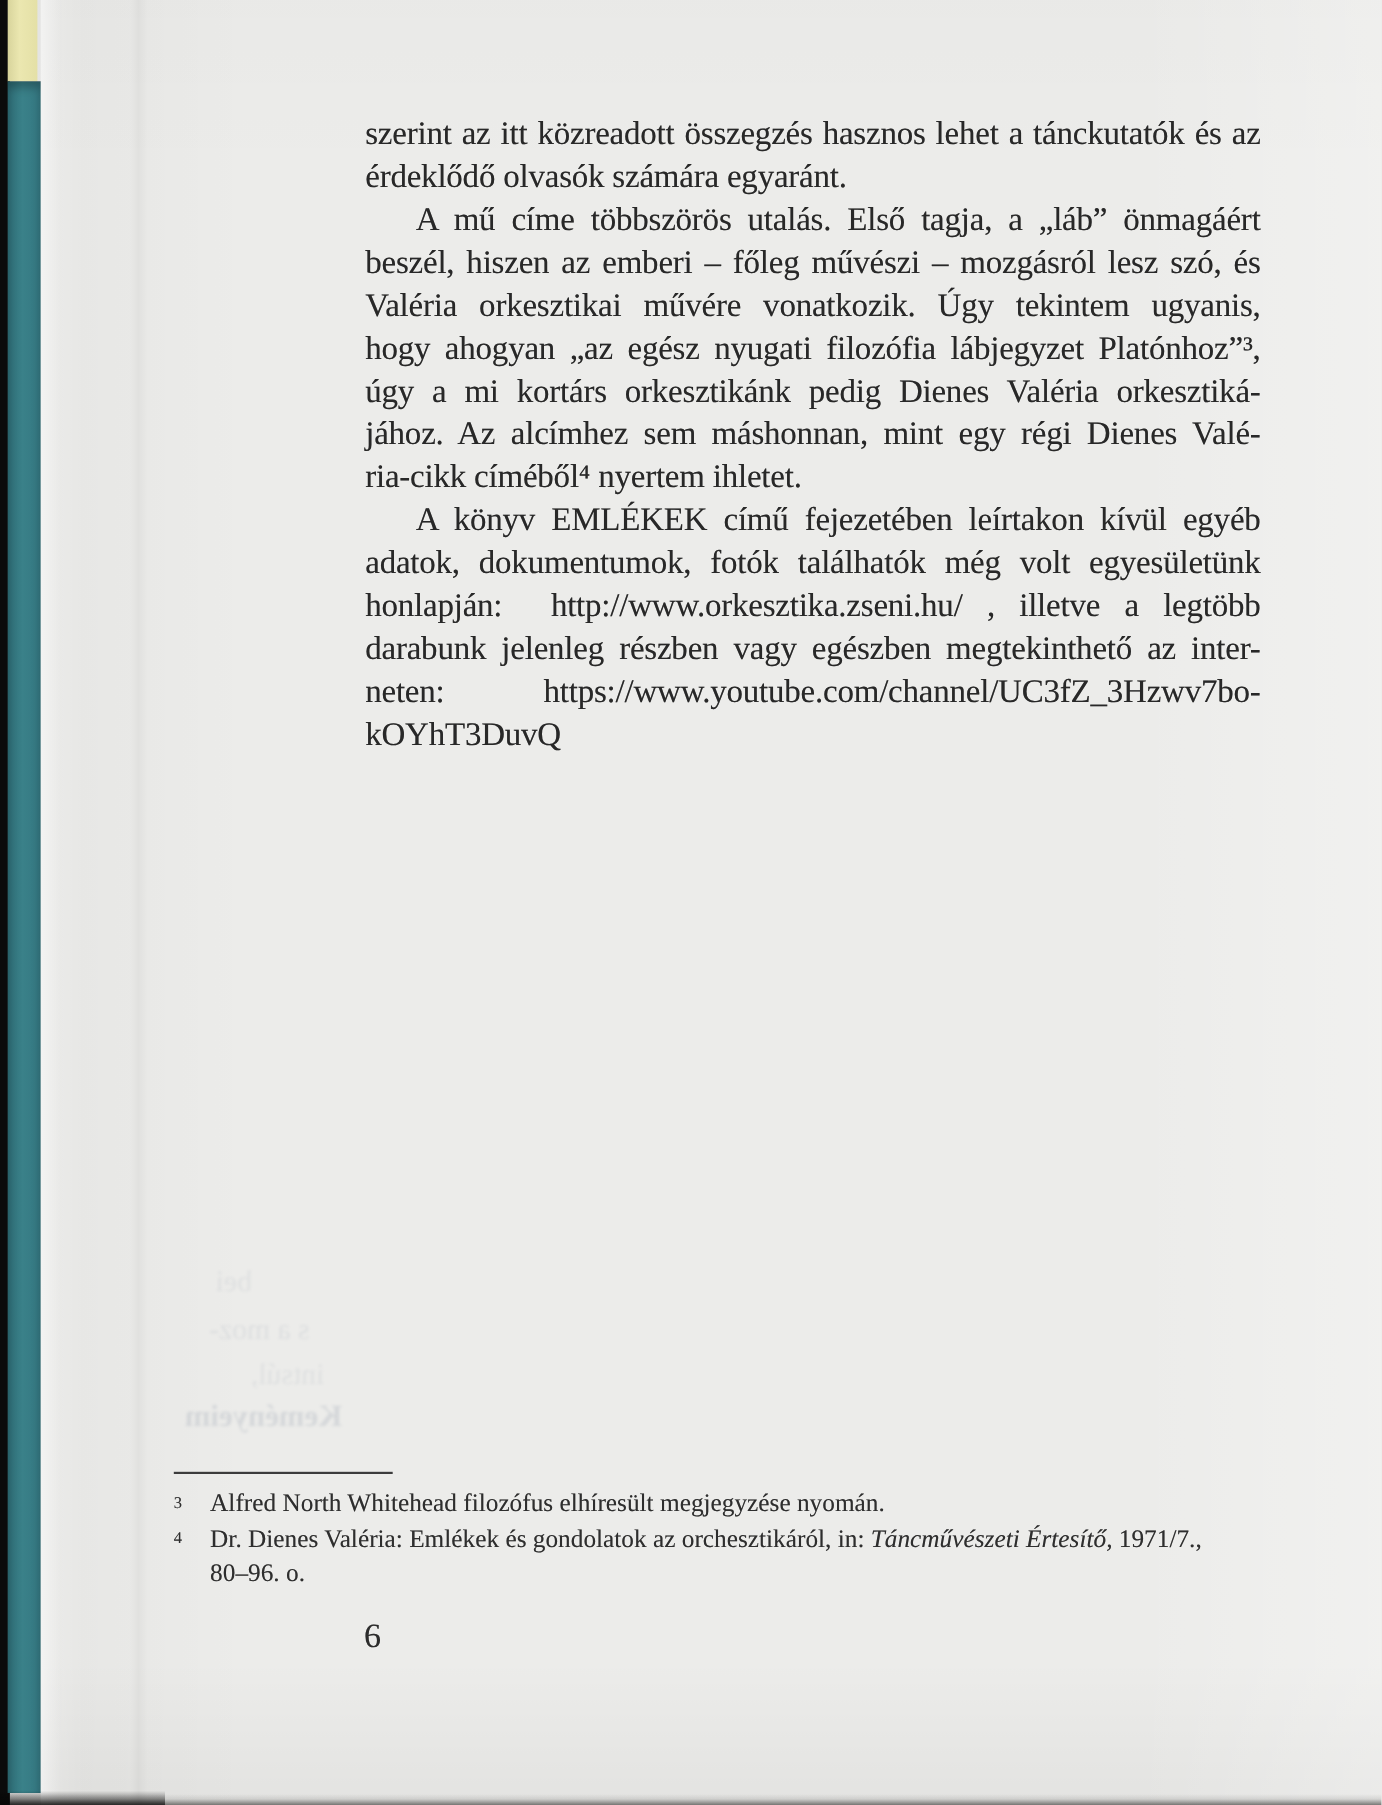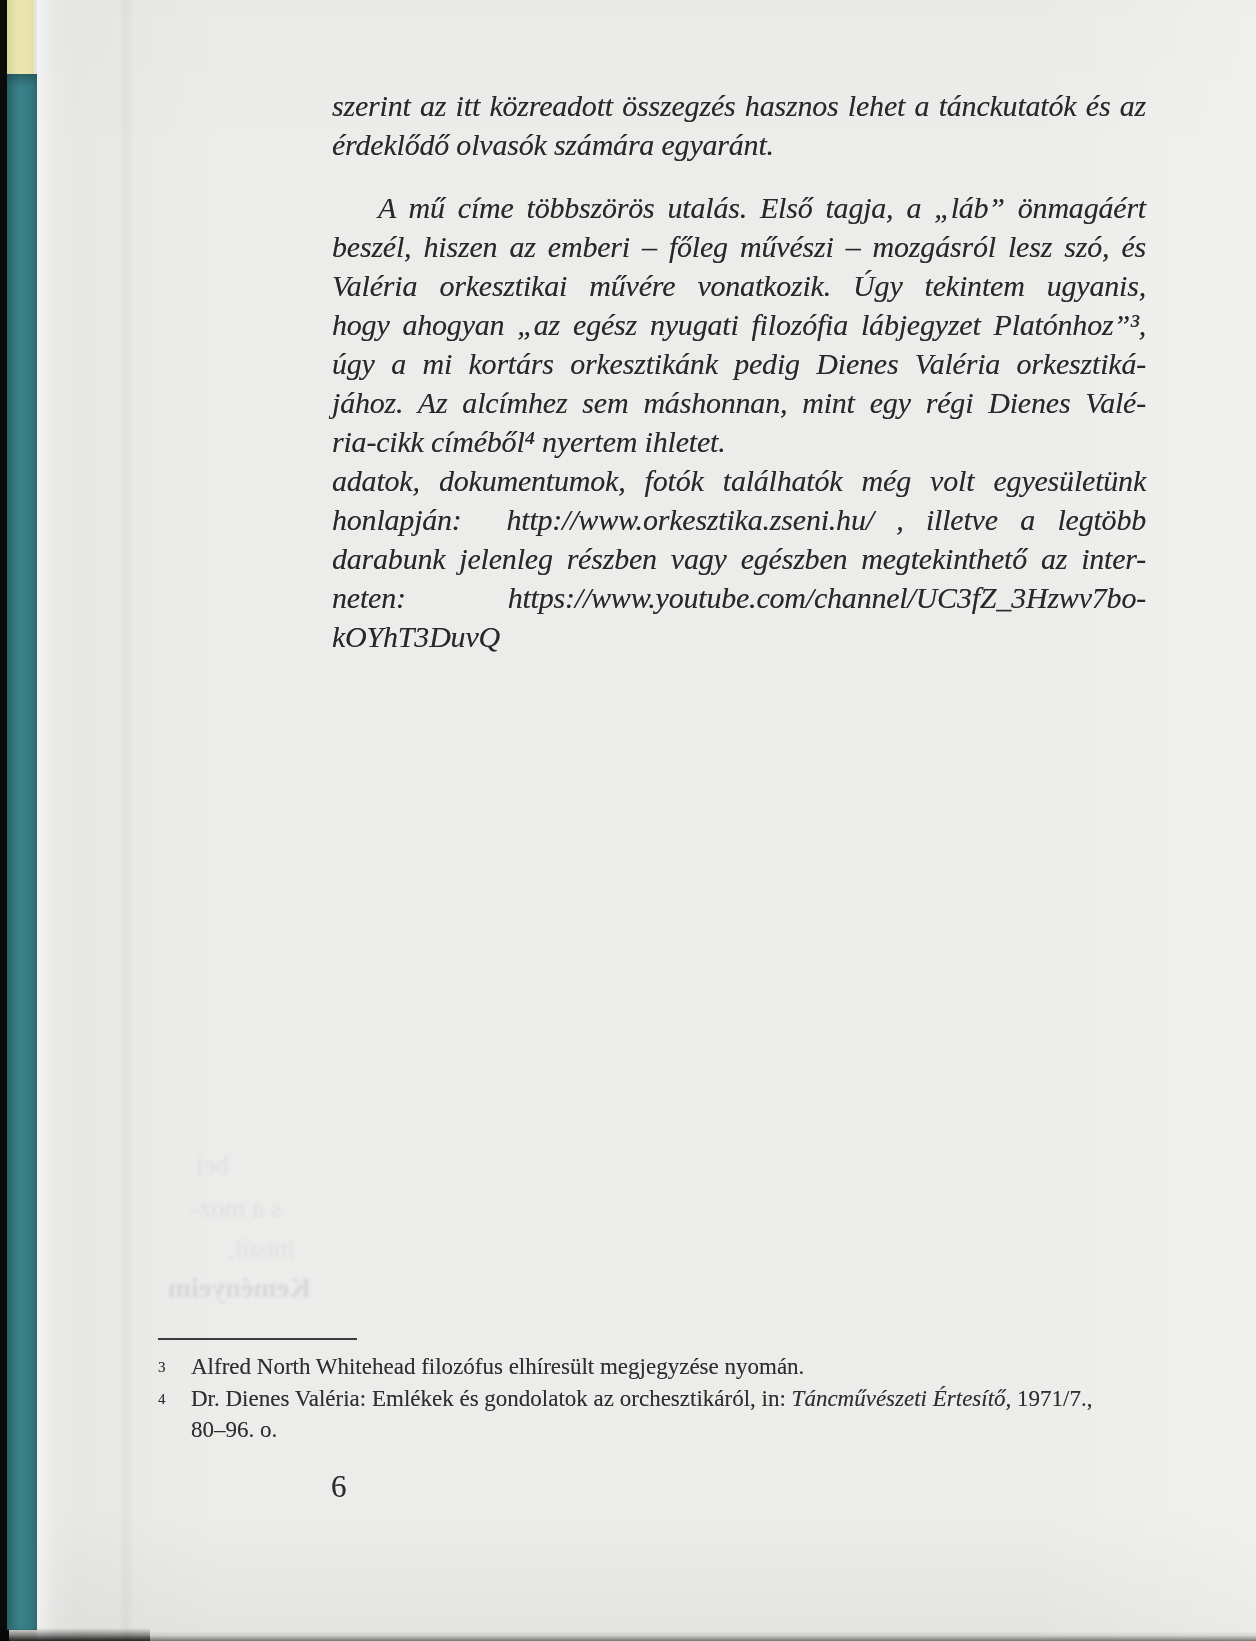--- a/index.html
+++ b/index.html
@@ -30,29 +30,28 @@
     background: linear-gradient(to right, rgba(255,255,255,0.55), rgba(255,255,255,0.12) 45%, rgba(0,0,0,0.0)); }
   .page-crease { position: absolute; left: 118px; top: 0; width: 16px; height: 100%;
     background: linear-gradient(to right, rgba(0,0,0,0), rgba(0,0,0,0.035), rgba(0,0,0,0)); }
   .bottom-edge { position: absolute; left: 0; bottom: 0; width: 100%; height: 10px;
     background: linear-gradient(to bottom, rgba(0,0,0,0), rgba(30,30,28,0.10) 45%, rgba(25,25,22,0.55)); }
   .bottom-edge-left { position: absolute; left: 0; bottom: 0; width: 150px; height: 13px;
     background: linear-gradient(to top, rgba(0,0,0,0.65), rgba(0,0,0,0)); }
 
   
   .body-text {
-    position: absolute; left: 332px; top: 86px; width: 814px;
+    position: absolute; left: 332px; top: 102px; width: 814px;
     font-size: 30px; line-height: 39px; letter-spacing: -0.2px;
     color: var(--ink, #282828);
     text-shadow: 0 0 0.6px rgba(40,40,40,0.45);
-    font-style: italic;
   }
   .line { text-align: justify; text-align-last: justify; white-space: normal; }
   .line.par-end { text-align-last: left; }
-  .line.indent { text-indent: 46px; margin-top: 24px; }
+  .line.indent { text-indent: 46px; }
 
   
   .footnote-sep { position: absolute; left: 158px; top: 1338px; width: 199px; height: 2px; background: #3c3c3c; }
   .footnotes { position: absolute; left: 158px; top: 1351px; width: 1010px;
     font-size: 23px; line-height: 31px; color: #2e2e2e;
     text-shadow: 0 0 0.5px rgba(40,40,40,0.4); }
   .footnote { display: flex; align-items: flex-start; }
   .fn-marker { flex: 0 0 33px; width: 33px; font-size: 15px; padding-top: 1px; }
   .fn-text { flex: 1; }
   .fn-line { white-space: nowrap; }
@@ -89,20 +88,21 @@
   <div class="body-text">
       <div class="line">szerint az itt közreadott összegzés hasznos lehet a tánckutatók és az</div>
       <div class="line par-end">érdeklődő olvasók számára egyaránt.</div>
       <div class="line indent">A mű címe többszörös utalás. Első tagja, a „láb” önmagáért</div>
       <div class="line">beszél, hiszen az emberi – főleg művészi – mozgásról lesz szó, és</div>
       <div class="line">Valéria orkesztikai művére vonatkozik. Úgy tekintem ugyanis,</div>
       <div class="line">hogy ahogyan „az egész nyugati filozófia lábjegyzet Platónhoz”³,</div>
       <div class="line">úgy a mi kortárs orkesztikánk pedig Dienes Valéria orkesztiká-</div>
       <div class="line">jához. Az alcímhez sem máshonnan, mint egy régi Dienes Valé-</div>
       <div class="line par-end">ria-cikk címéből⁴ nyertem ihletet.</div>
+      <div class="line indent">A könyv EMLÉKEK című fejezetében leírtakon kívül egyéb</div>
       <div class="line">adatok, dokumentumok, fotók találhatók még volt egyesületünk</div>
       <div class="line">honlapján: &nbsp;http://www.orkesztika.zseni.hu/ , illetve a legtöbb</div>
       <div class="line">darabunk jelenleg részben vagy egészben megtekinthető az inter-</div>
       <div class="line">neten: https://www.youtube.com/channel/UC3fZ_3Hzwv7bo-</div>
       <div class="line par-end">kOYhT3DuvQ</div>
     </div>
 
   <div class="footnote-sep"></div>
 
   <div class="footnotes">

